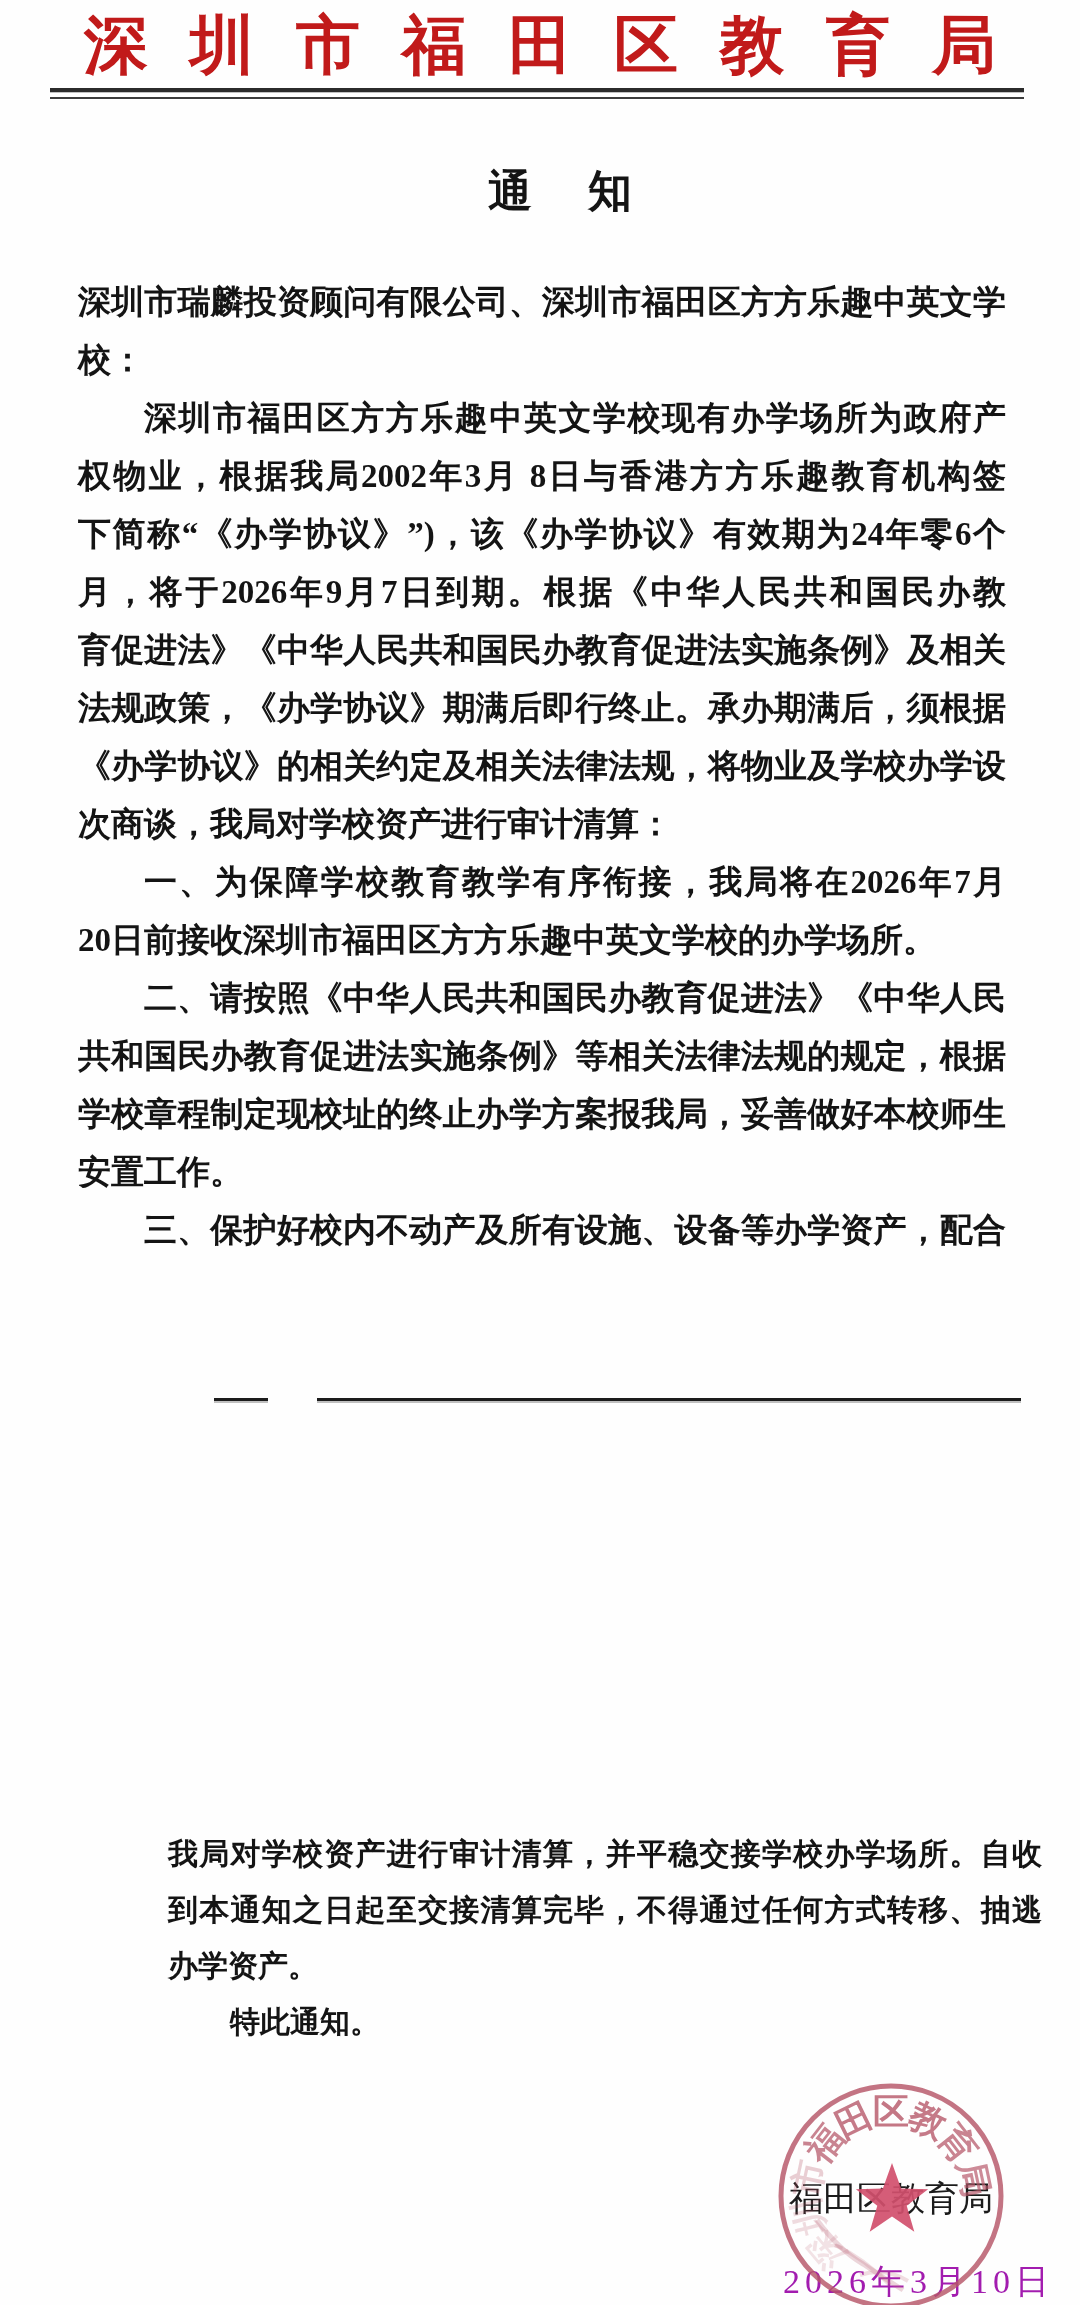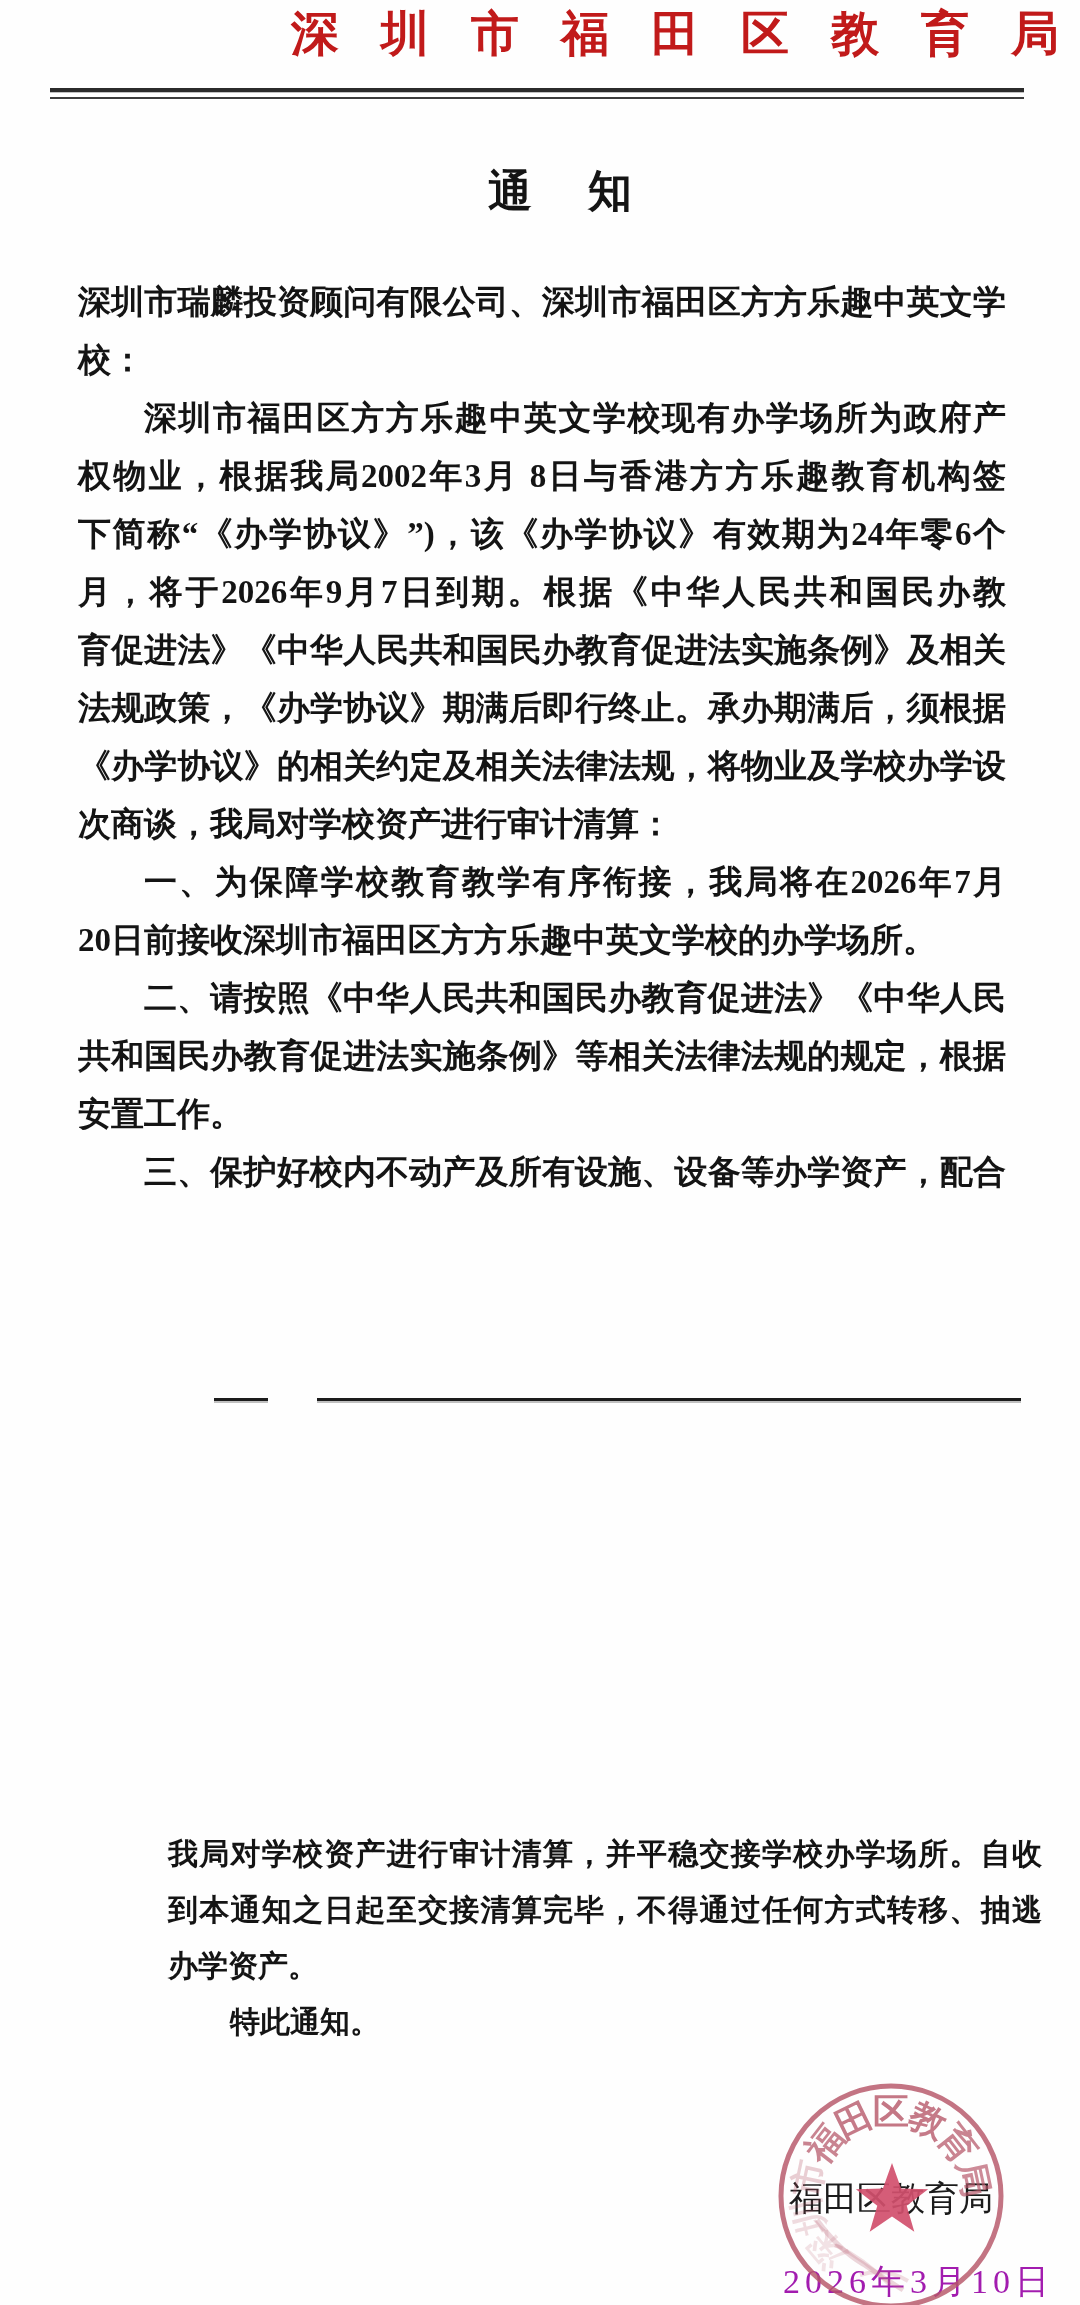--- a/index.html
+++ b/index.html
@@ -2,22 +2,22 @@
 <html><head>
 <meta charset="utf-8">
 <style>
   html,body{margin:0;padding:0;background:#ffffff;}
   .page{
     position:relative;width:1080px;height:2305px;background:#fefefe;
     overflow:hidden;font-family:"Liberation Serif","DejaVu Serif",serif;color:#141414;
   }
   
   .agency{
-    position:absolute;top:2px;left:0;width:100%;text-align:right;
-    font-size:48px;font-weight:bold;letter-spacing:42px;white-space:nowrap;
+    position:absolute;top:2px;left:0;width:100%;text-align:center;
+    font-size:64px;font-weight:bold;letter-spacing:42px;white-space:nowrap;
   }
   .agency .inner{position:relative;left:21px;}
   
   .rule{position:absolute;left:50px;width:974px;}
   .rule.thick{top:88px;height:4px;background:#2b2b2b;box-shadow:0 1px 0 rgba(120,120,120,.45);}
   .rule.thin{top:97px;height:2px;background:#3c3c3c;}
   
   .doc-title{
     position:absolute;top:162px;left:0;width:100%;text-align:center;
     font-size:44px;font-weight:bold;letter-spacing:56px;white-space:nowrap;margin-left:20px;
@@ -66,20 +66,21 @@
       <div class="bline j">下简称“《办学协议》”)，该《办学协议》有效期为24年零6个</div>
       <div class="bline j">月，将于2026年9月7日到期。根据《中华人民共和国民办教</div>
       <div class="bline j">育促进法》《中华人民共和国民办教育促进法实施条例》及相关</div>
       <div class="bline j">法规政策，《办学协议》期满后即行终止。承办期满后，须根据</div>
       <div class="bline j">《办学协议》的相关约定及相关法律法规，将物业及学校办学设</div>
       <div class="bline">次商谈，我局对学校资产进行审计清算：</div>
       <div class="bline j ind">一、为保障学校教育教学有序衔接，我局将在2026年7月</div>
       <div class="bline">20日前接收深圳市福田区方方乐趣中英文学校的办学场所。</div>
       <div class="bline j ind">二、请按照《中华人民共和国民办教育促进法》《中华人民</div>
       <div class="bline j">共和国民办教育促进法实施条例》等相关法律法规的规定，根据</div>
+      <div class="bline j">学校章程制定现校址的终止办学方案报我局，妥善做好本校师生</div>
       <div class="bline">安置工作。</div>
       <div class="bline j ind">三、保护好校内不动产及所有设施、设备等办学资产，配合</div>
     </div>
 
   <div class="pb short"></div>
   <div class="pb long"></div>
 
   <div class="body2" id="body2">
       <div class="bline j">我局对学校资产进行审计清算，并平稳交接学校办学场所。自收</div>
       <div class="bline j">到本通知之日起至交接清算完毕，不得通过任何方式转移、抽逃</div>

